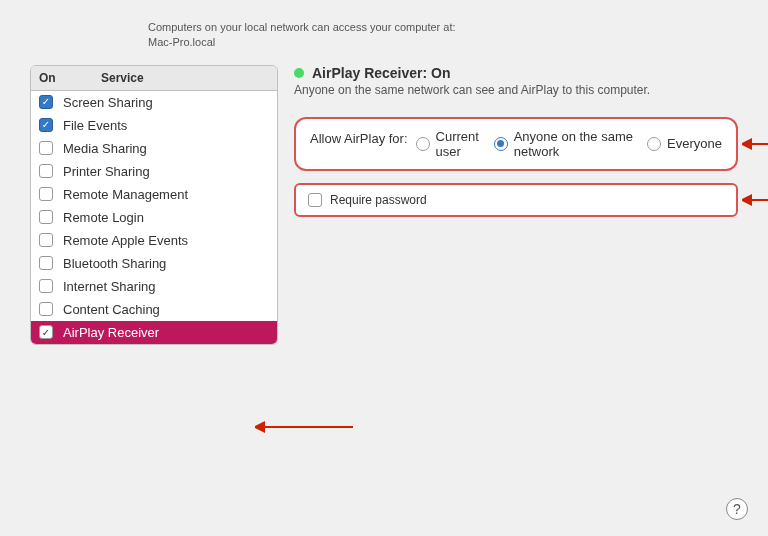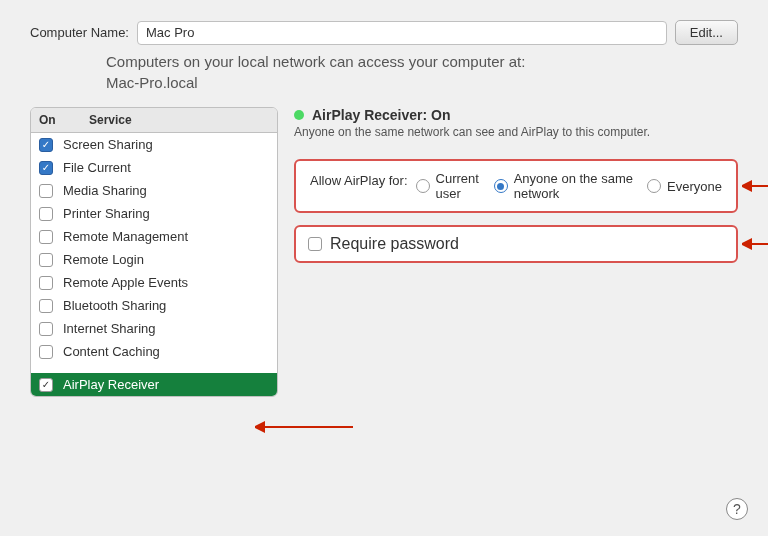--- a/index.html
+++ b/index.html
@@ -44,23 +44,23 @@
     .edit-button {
       background: linear-gradient(to bottom, #f9f9f9, #e0e0e0);
       border: 1px solid #b0b0b0;
       border-radius: 5px;
       padding: 4px 14px;
       font-size: 13px;
       cursor: pointer;
       color: #333;
     }
     .computer-name-sub {
-      font-size: 15px;
+      font-size: 11px;
       color: #555;
-      margin-left: 76px;
+      margin-left: 118px;
       margin-bottom: 14px;
       line-height: 1.4;
     }
     
     .content-area {
       display: flex;
       gap: 16px;
       margin-top: 4px;
     }
     
@@ -82,34 +82,34 @@
     .service-header-on {
       font-size: 12px;
       font-weight: 600;
       color: #333;
       width: 30px;
     }
     .service-header-service {
       font-size: 12px;
       font-weight: 600;
       color: #333;
+      margin-left: 12px;
     }
     .service-list {
       list-style: none;
     }
     .service-item {
       display: flex;
       align-items: center;
       padding: 4px 8px;
       gap: 10px;
       cursor: pointer;
     }
     .service-item.selected {
-      background: #15803d;
-      margin-top: 10px;
+      background: #be185d;
     }
     .service-item.selected .service-name {
       color: white;
     }
     .service-checkbox {
       width: 14px;
       height: 14px;
       border: 1px solid #999;
       border-radius: 3px;
       background: white;
@@ -167,21 +167,21 @@
       color: #333;
     }
     .status-description {
       font-size: 12px;
       color: #555;
       margin-bottom: 8px;
     }
     
     .airplay-box {
       border: 2px solid #d9534f;
-      border-radius: 6px;
+      border-radius: 12px;
       padding: 10px 14px;
       background: white;
       position: relative;
     }
     .airplay-for-row {
       display: flex;
       align-items: flex-start;
       gap: 8px;
     }
     .airplay-for-label {
@@ -238,21 +238,21 @@
     }
     .password-checkbox {
       width: 14px;
       height: 14px;
       border: 1px solid #999;
       border-radius: 3px;
       background: white;
       flex-shrink: 0;
     }
     .password-label {
-      font-size: 16px;
+      font-size: 12px;
       color: #333;
     }
     
     .help-button {
       position: absolute;
       bottom: 16px;
       right: 20px;
       width: 22px;
       height: 22px;
       border-radius: 50%;
@@ -264,44 +264,39 @@
       font-size: 14px;
       color: #555;
       cursor: pointer;
     }
   </style>
 </head>
 <body>
 
 <div class="main-container">
 
-  <div class="computer-name-row">
-    <span class="computer-name-label">Computer Name:</span>
-    <input class="computer-name-value" type="text" value="Mac Pro" style="">
-    <button class="edit-button">Edit...</button>
-  </div>
   <div class="computer-name-sub">Computers on your local network can access your computer at:<br>Mac-Pro.local</div>
 
   <div class="content-area">
 
     <div class="service-panel">
       <div class="service-header">
         <span class="service-header-on">On</span>
         <span class="service-header-service">Service</span>
       </div>
       <ul class="service-list">
 
         <li class="service-item">
           <div class="service-checkbox checked"></div>
           <span class="service-name">Screen Sharing</span>
         </li>
 
         <li class="service-item">
           <div class="service-checkbox checked"></div>
-          <span class="service-name">File Current</span>
+          <span class="service-name">File Events</span>
         </li>
 
         <li class="service-item">
           <div class="service-checkbox"></div>
           <span class="service-name">Media Sharing</span>
         </li>
 
         <li class="service-item">
           <div class="service-checkbox"></div>
           <span class="service-name">Printer Sharing</span>

